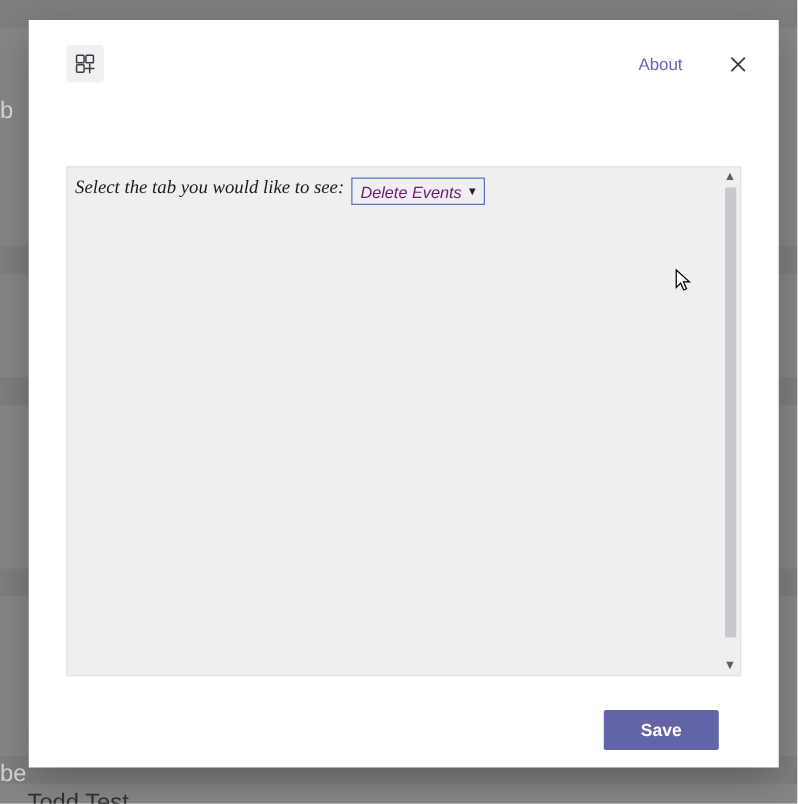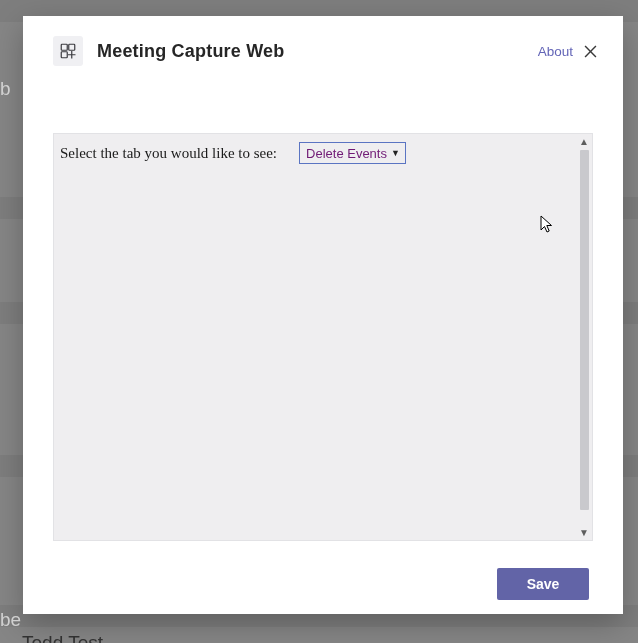--- a/index.html
+++ b/index.html
@@ -51,21 +51,21 @@
     font-size: 18px;
     font-weight: 600;
     color: #262626;
     letter-spacing: 0.2px;
   }
   .header-right {
     position: absolute;
     right: 24px; top: 0;
     height: 70px;
     display: flex; align-items: center;
-    gap: 8px;
+    gap: 35px;
   }
   .about-link {
     color: #6365b7;
     font-size: 13.5px;
     cursor: pointer;
   }
   .close-btn {
     width: 18px; height: 18px;
     display: flex; align-items: center; justify-content: center;
     cursor: pointer;
@@ -99,22 +99,23 @@
   .scroll-thumb {
     position: absolute;
     right: 3px; top: 16px;
     width: 9px; height: 360px;
     background: #c9c9cd;
     border-radius: 1px;
   }
   .prompt-row {
     position: absolute;
     left: 6px; top: 8px;
-    display: flex; align-items: center;
-    gap: 22px;
+    display: flex; 
+    gap: 6px;
+    font-style: italic;
   }
   .prompt-text {
     font-family: Georgia, "Times New Roman", serif;
     font-size: 15px;
     color: #1a1a1a;
   }
   .tab-select {
     height: 22px;
     border: 1.5px solid #5a74c2;
     background: #efeef0;
@@ -144,21 +145,21 @@
   }
 
   .dialog-footer {
     position: absolute;
     left: 0; right: 0;
     bottom: 0;
     height: 60px;
     display:flex;
     align-items:center;
     justify-content:flex-end;
-    padding-right: 34px;
+    padding-right: 48px;
   }
   .save-btn {
     background: #6264A7;
     color: #fff;
     border: none;
     width: 92px; height: 32px;
     font-size: 14px;
     font-weight: 600;
     border-radius: 2px;
     cursor: pointer;
@@ -183,21 +184,20 @@
 
     <div class="dialog-header">
       <div class="app-icon-box">
         <svg width="18" height="18" viewBox="0 0 24 24" fill="none" stroke="#3b3b40" stroke-width="1.6">
           <rect x="3" y="3" width="8" height="8" rx="1"></rect>
           <rect x="13" y="3" width="8" height="8" rx="1"></rect>
           <rect x="3" y="13" width="8" height="8" rx="1"></rect>
           <path d="M17 12 v10 M12 17 h10"></path>
         </svg>
       </div>
-      <div class="dialog-title">Meeting Capture Web</div>
       <div class="header-right">
         <span class="about-link">About</span>
         <span class="close-btn">
           <svg width="13" height="13" viewBox="0 0 12 12" stroke="#3a3a3a" stroke-width="1.3">
             <line x1="1" y1="1" x2="11" y2="11"></line>
             <line x1="11" y1="1" x2="1" y2="11"></line>
           </svg>
         </span>
       </div>
     </div>

